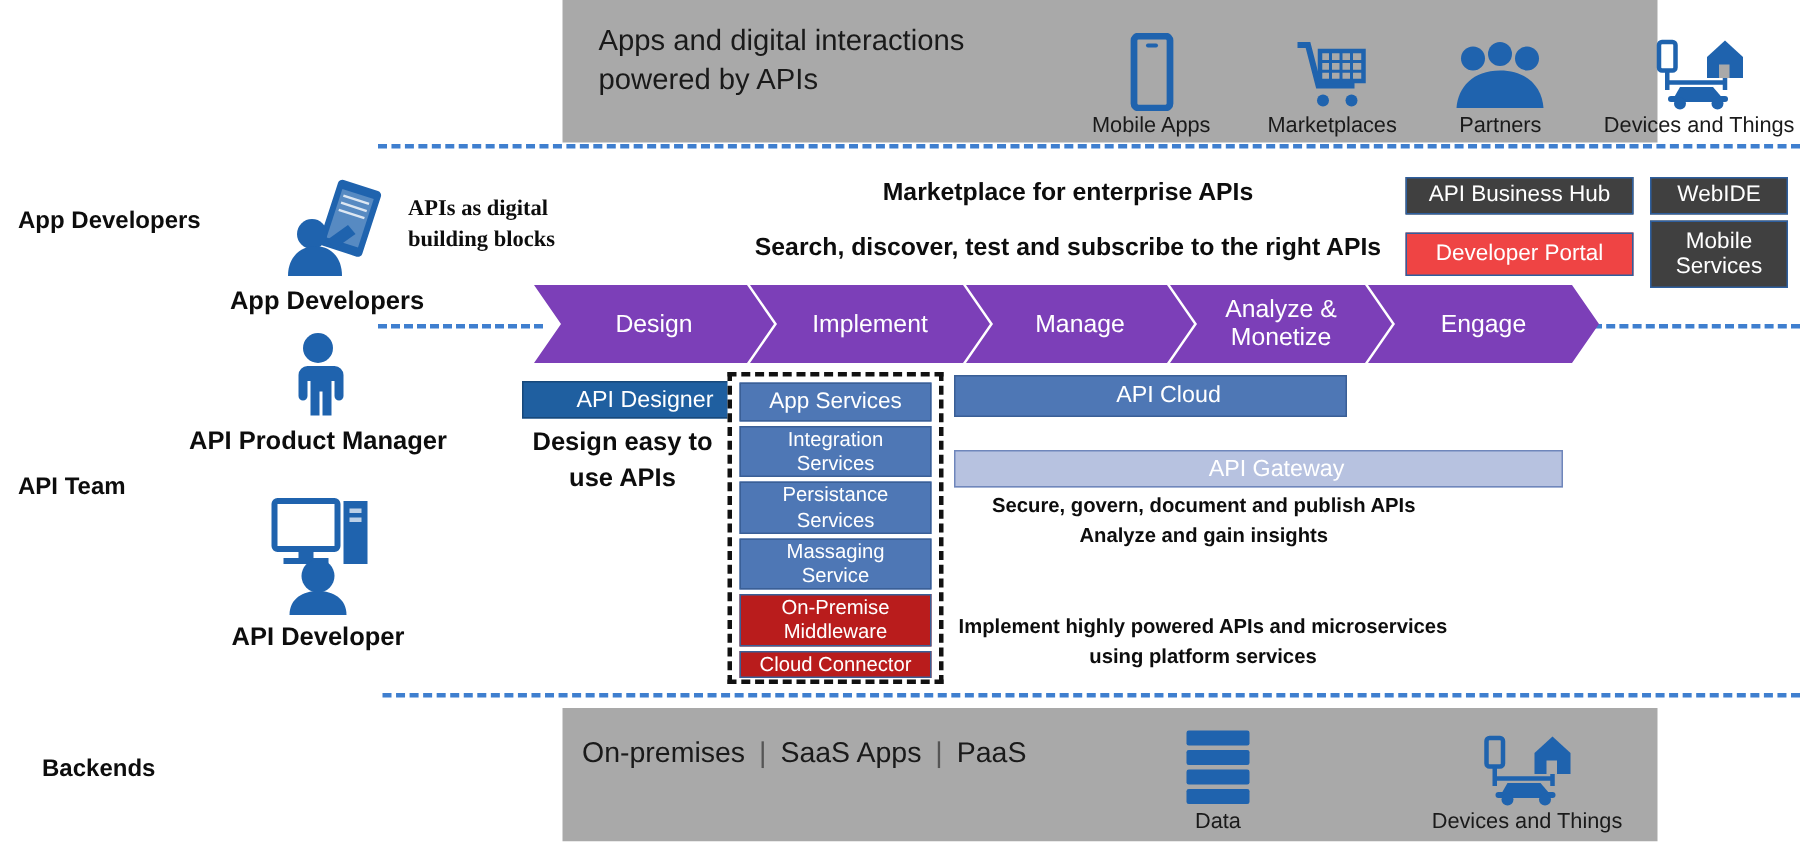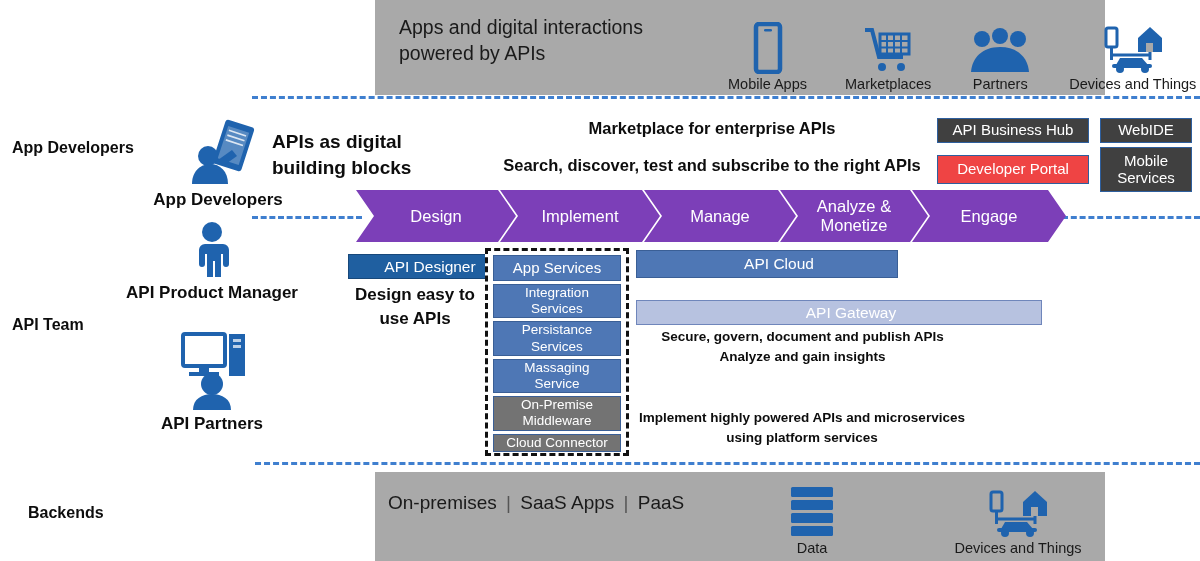--- a/index.html
+++ b/index.html
@@ -55,21 +55,21 @@
   .persona .pname {
     font-size: 17px; font-weight: bold; color: #0d0d0d; white-space: nowrap;
   }
   #persona-appdev { left: 118px; top: 116px; width: 200px; }
   #persona-pm     { left: 102px; top: 221px; width: 220px; }
   #persona-dev    { left: 112px; top: 332px; width: 200px; }
 
   
   #txt-building-blocks {
     left: 272px; top: 129px; width: 160px;
-    font-size: 19px; font-weight: bold; line-height: 1.38;
+    font-size: 15px; font-weight: bold; line-height: 1.38; font-family: Liberation Serif, serif;
   }
   #txt-marketplace {
     left: 496px; top: 118px; width: 432px; text-align: center;
     font-size: 16.5px; font-weight: bold;
   }
   #txt-search {
     left: 496px; top: 155px; width: 432px; text-align: center;
     font-size: 16.5px; font-weight: bold;
   }
   #txt-design-easy {
@@ -143,21 +143,21 @@
   }
   .svc {
     border: 1px solid #3a5f96;
     color: #ffffff;
     display: flex; align-items: center; justify-content: center;
     text-align: center;
     font-size: 13.5px; line-height: 1.2;
     flex: 1;
   }
   .svc.blue { background: #4e77b5; }
-  .svc.gray { background: #737373; }
+  .svc.gray { background: #b91c1c; }
   .svc.head { font-size: 15px; flex: 0 0 26px; }
 
   
   #backend-types {
     left: 388px; top: 492px;
     font-size: 19px; color: #1a1a1a; white-space: nowrap;
   }
   .sep-pipe { color: #555555; padding: 0 4px; }
 
   
@@ -273,21 +273,21 @@
       <rect x="14" y="2" width="42" height="32" rx="2" fill="none" stroke="#1f63ae" stroke-width="4"></rect>
       <rect x="30" y="34" width="10" height="6" fill="#1f63ae"></rect>
       <rect x="20" y="40" width="30" height="4" fill="#1f63ae"></rect>
       <rect x="60" y="2" width="16" height="42" fill="#1f63ae"></rect>
       <rect x="64" y="7" width="8" height="3" fill="#ffffff" opacity="0.7"></rect>
       <rect x="64" y="13" width="8" height="3" fill="#ffffff" opacity="0.7"></rect>
       <circle cx="43" cy="52" r="11" fill="#1f63ae"></circle>
       <path d="M24 78 C24 67 33 62 43 62 C53 62 62 67 62 78 Z" fill="#1f63ae"></path>
     </svg>
   </div>
-  <div class="pname">API Partners</div>
+  <div class="pname">API Developer</div>
 </div>
 
 <div class="abs txt bold-black" id="txt-building-blocks">APIs as digital
 building blocks</div>
 <div class="abs txt bold-black" id="txt-marketplace">Marketplace for enterprise APIs</div>
 <div class="abs txt bold-black" id="txt-search">Search, discover, test and subscribe to the right APIs</div>
 <div class="abs txt bold-black" id="txt-design-easy">Design easy to
 use APIs</div>
 <div class="abs txt bold-black" id="txt-secure">Secure, govern, document and publish APIs
 Analyze and gain insights</div>

